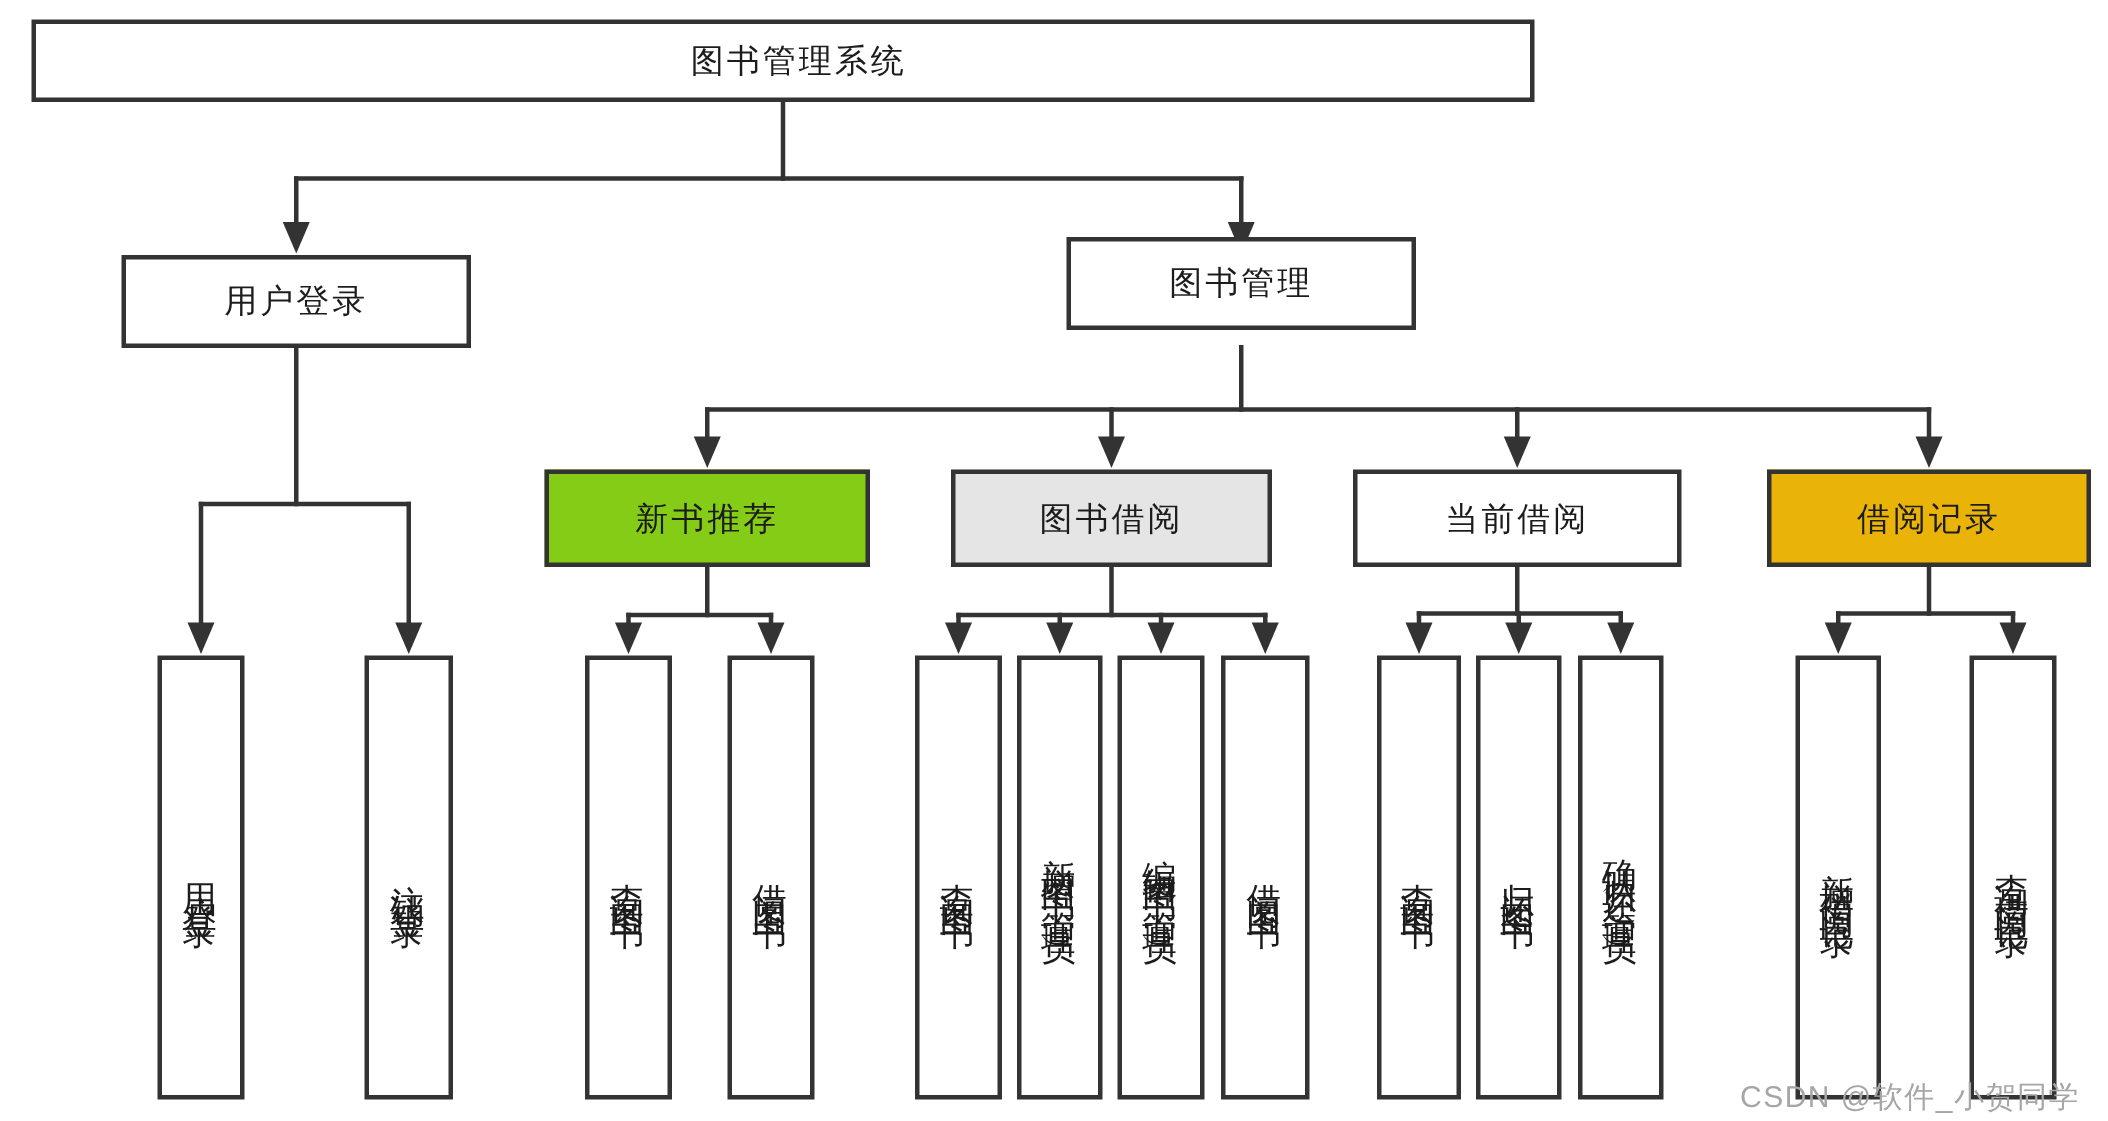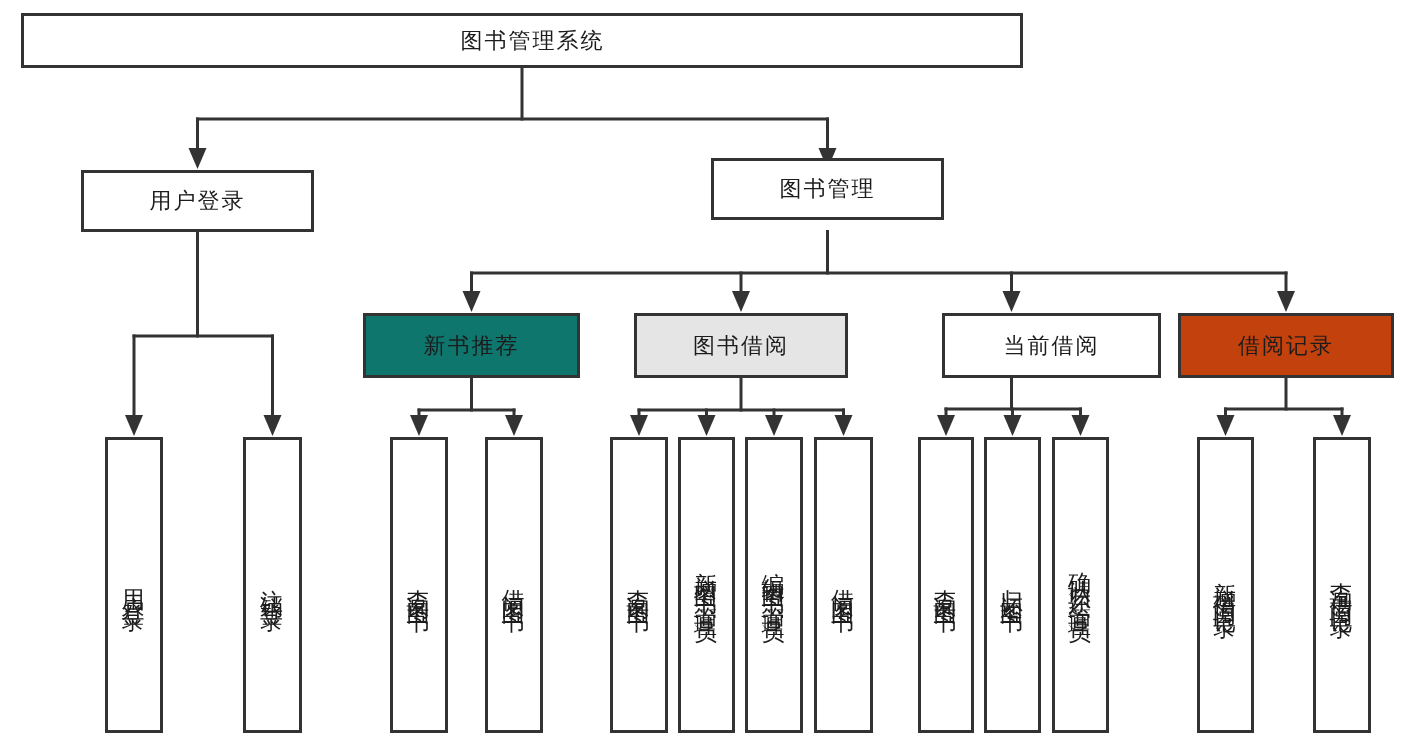--- a/index.html
+++ b/index.html
@@ -119,30 +119,30 @@
   <div id="nodes">
       <div class="node h" style="left: 21px; top: 13px; width: 1002px; height: 55px; border-color: rgb(51, 51, 51); background: rgb(255, 255, 255); color: rgb(28, 28, 28); padding-left: 21px;">
         <span>图书管理系统</span>
       </div>
       <div class="node h" style="left: 81px; top: 170px; width: 233px; height: 62px; border-color: rgb(51, 51, 51); background: rgb(255, 255, 255); color: rgb(28, 28, 28);">
         <span>用户登录</span>
       </div>
       <div class="node h" style="left: 711px; top: 158px; width: 233px; height: 62px; border-color: rgb(51, 51, 51); background: rgb(255, 255, 255); color: rgb(28, 28, 28);">
         <span>图书管理</span>
       </div>
-      <div class="node h" style="left: 363px; top: 313px; width: 217px; height: 65px; border-color: rgb(51, 51, 51); background: #0f766e; color: rgb(28, 28, 28);">
+      <div class="node h" style="left: 363px; top: 313px; width: 217px; height: 65px; border-color: rgb(51, 51, 51); background: #84cc16; color: rgb(28, 28, 28);">
         <span>新书推荐</span>
       </div>
       <div class="node h" style="left: 634px; top: 313px; width: 214px; height: 65px; border-color: rgb(51, 51, 51); background: #e5e5e5; color: rgb(28, 28, 28);">
         <span>图书借阅</span>
       </div>
-      <div class="node h" style="left: 902px; top: 313px; width: 219px; height: 65px; border-color: rgb(51, 51, 51); background: rgb(255, 255, 255); color: rgb(28, 28, 28); margin-left: 40px;">
+      <div class="node h" style="left: 902px; top: 313px; width: 219px; height: 65px; border-color: rgb(51, 51, 51); background: rgb(255, 255, 255); color: rgb(28, 28, 28);">
         <span>当前借阅</span>
       </div>
-      <div class="node h" style="left: 1178px; top: 313px; width: 216px; height: 65px; border-color: rgb(51, 51, 51); background: #c2410c; color: rgb(28, 28, 28);">
+      <div class="node h" style="left: 1178px; top: 313px; width: 216px; height: 65px; border-color: rgb(51, 51, 51); background: #eab308; color: rgb(28, 28, 28);">
         <span>借阅记录</span>
       </div>
       <div class="node v" style="left: 105px; top: 437px; width: 58px; height: 296px; border-color: rgb(51, 51, 51); background: rgb(255, 255, 255); color: rgb(28, 28, 28);">
         <span>用户登录</span>
       </div>
       <div class="node v" style="left: 243px; top: 437px; width: 59px; height: 296px; border-color: rgb(51, 51, 51); background: rgb(255, 255, 255); color: rgb(28, 28, 28);">
         <span>注销登录</span>
       </div>
       <div class="node v" style="left: 390px; top: 437px; width: 58px; height: 296px; border-color: rgb(51, 51, 51); background: rgb(255, 255, 255); color: rgb(28, 28, 28);">
         <span>查询图书</span>
@@ -171,13 +171,14 @@
       <div class="node v" style="left: 1052px; top: 437px; width: 57px; height: 296px; border-color: rgb(51, 51, 51); background: rgb(255, 255, 255); color: rgb(28, 28, 28);">
         <span>确认归还（管理员）</span>
       </div>
       <div class="node v" style="left: 1197px; top: 437px; width: 57px; height: 296px; border-color: rgb(51, 51, 51); background: rgb(255, 255, 255); color: rgb(28, 28, 28);">
         <span>新增借阅记录</span>
       </div>
       <div class="node v" style="left: 1313px; top: 437px; width: 58px; height: 296px; border-color: rgb(51, 51, 51); background: rgb(255, 255, 255); color: rgb(28, 28, 28);">
         <span>查询借阅记录</span>
       </div>
     </div>
+  <div id="watermark" style="color: rgb(166, 166, 166);">CSDN @软件_小贺同学</div>
 </div>
 
 </body></html>

